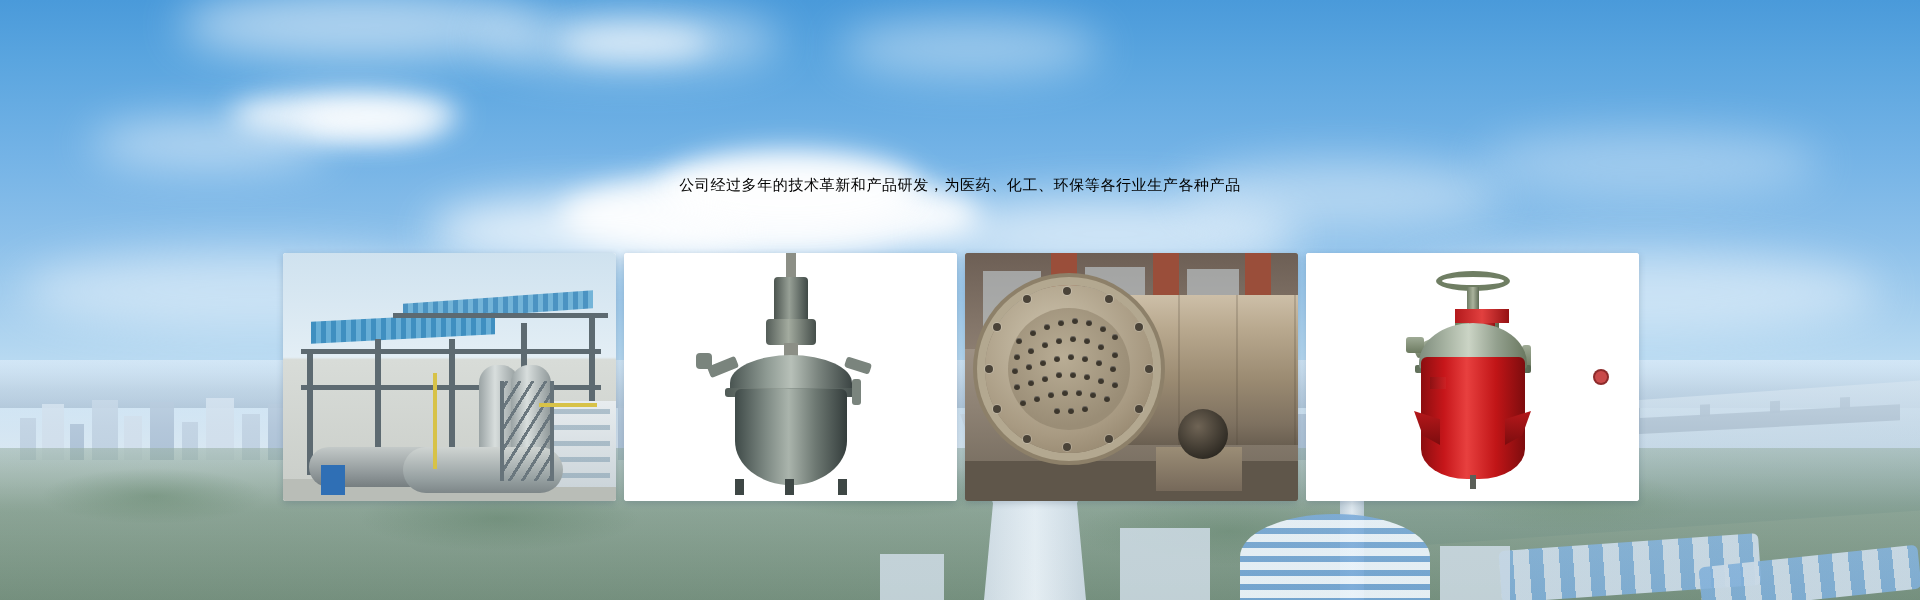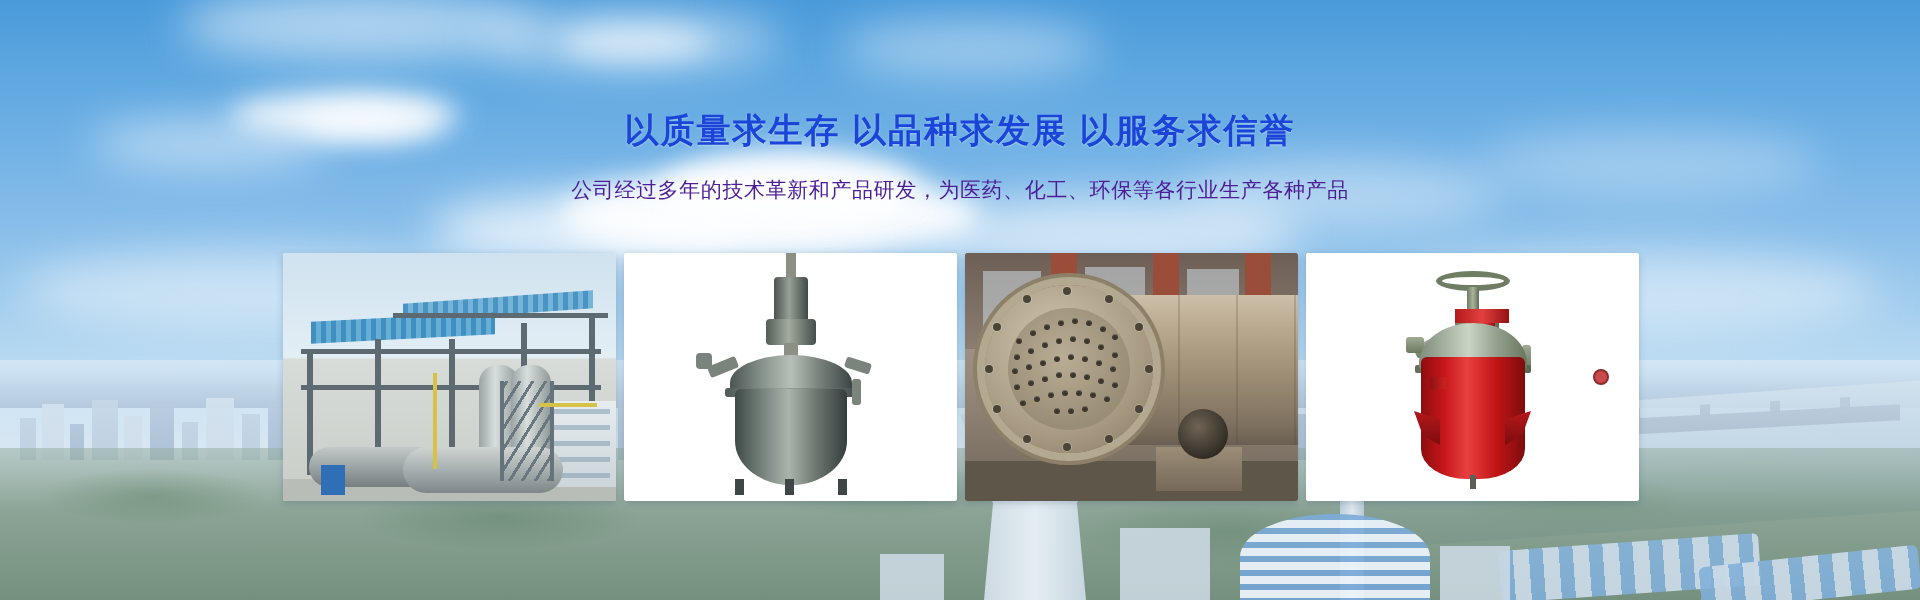--- a/index.html
+++ b/index.html
@@ -90,22 +90,22 @@
   .headline {
     position:absolute; left:0; top:108px; width:1920px;
     text-align:center;
     font-size:34px; font-weight:bold; letter-spacing:2px;
     color:#1a45d8;
     text-shadow:0 1px 2px rgba(255,255,255,.35);
   }
   .subtitle {
     position:absolute; left:0; top:176px; width:1920px;
     text-align:center;
-    font-size:21px; font-weight:400; letter-spacing:.6px;
-    color:#4c1d95;
+    font-size:15px; font-weight:400; letter-spacing:.6px;
+    color:#000000;
   }
 
   
   .cards {
     position:absolute; left:283px; top:253px;
     width:1360px; height:248px;
     display:flex; gap:8px;
   }
   .card {
     position:relative; width:333px; height:248px;
@@ -388,21 +388,20 @@
     <div class="dome" style="left:1240px; bottom:0; width:190px; height:86px;"></div>
     <div class="pipe" style="left:1500px; bottom:6px; width:260px; height:52px; transform:rotate(-4deg);"></div>
     <div class="pipe" style="left:1700px; bottom:0px; width:220px; height:44px; transform:rotate(-6deg);"></div>
     <div class="smallblock" style="left:1120px; bottom:0; width:90px; height:72px;"></div>
     <div class="smallblock" style="left:1440px; bottom:0; width:70px; height:54px;"></div>
     <div class="smallblock" style="left:880px;  bottom:0; width:64px; height:46px;"></div>
 
     <div class="haze"></div>
   </div>
 
-  <div class="headline">以质量求生存  以品种求发展  以服务求信誉</div>
   <div class="subtitle">公司经过多年的技术革新和产品研发，为医药、化工、环保等各行业生产各种产品</div>
 
   <div class="cards">
 
     <div class="card">
       <div class="photo p1">
         <div class="ground2"></div>
         <div class="roof2"></div>
         <div class="roof"></div>
         <div class="beam" style="left:18px;  top:96px;  width:300px;"></div>

